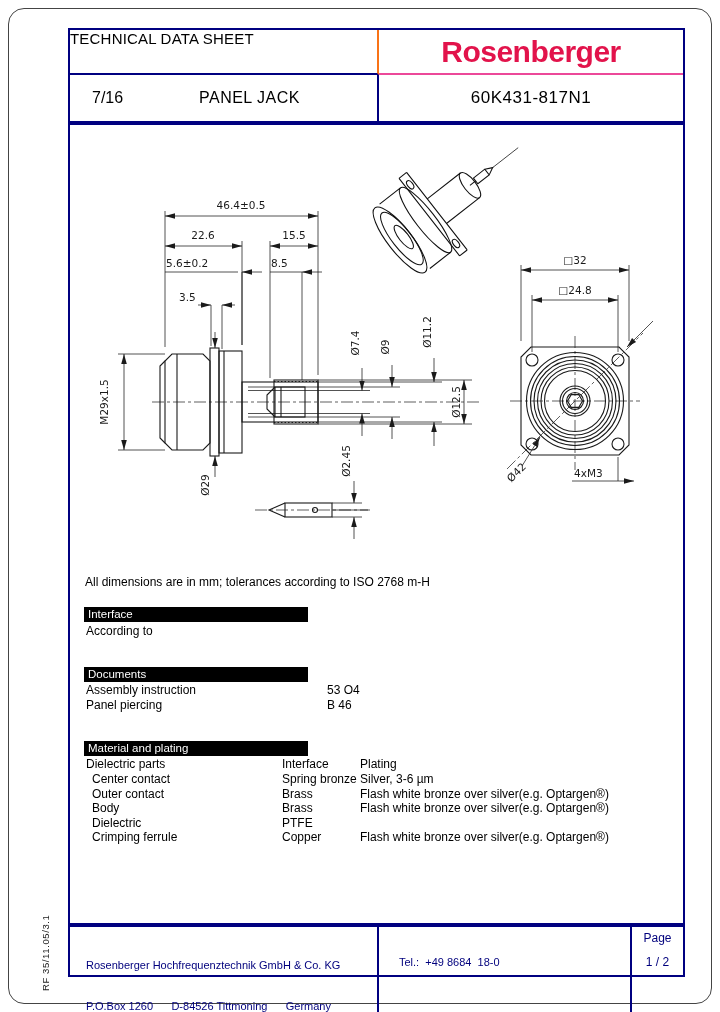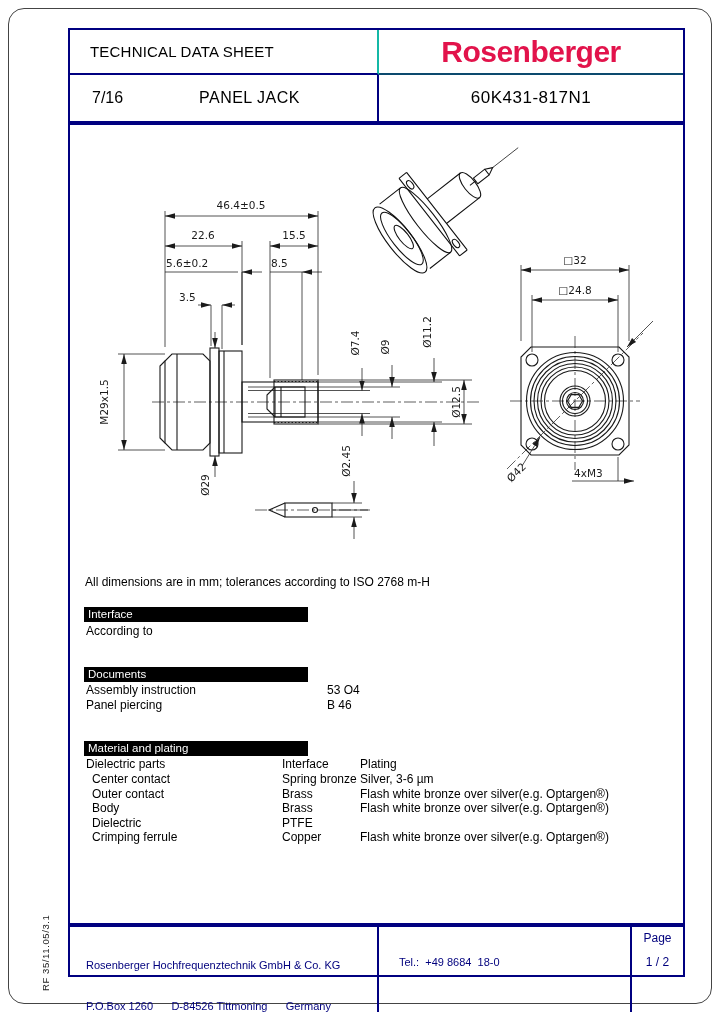--- a/index.html
+++ b/index.html
@@ -4,23 +4,23 @@
 <style>
   html,body{margin:0;padding:0;background:#fff;}
   .page{position:relative;width:720px;height:1012px;background:#fff;
         font-family:"Liberation Sans",sans-serif;color:#000;overflow:hidden;}
   .page-border{position:absolute;left:8px;top:8px;width:702px;height:994px;
         border:1.5px solid #444;border-radius:16px;}
   
   .hdr{position:absolute;left:68px;top:28px;width:617px;height:95px;
        border:2px solid #000080;box-sizing:border-box;display:grid;
        grid-template-columns:309px 1fr;grid-template-rows:45px 1fr;}
-  .hdr .c1{border-right:2px solid #14b8a6;border-bottom:2px solid #000080;
-           display:flex;align-items:center;padding-left:20px;}
-  .hdr .c2{border-bottom:2px solid #0c4a6e;display:flex;align-items:center;justify-content:center;}
+  .hdr .c1{border-right:2px solid #f97316;border-bottom:2px solid #000080;
+           display:flex;}
+  .hdr .c2{border-bottom:2px solid #ec4899;display:flex;align-items:center;justify-content:center;}
   .hdr .c3{border-right:2px solid #000080;display:flex;align-items:center;}
   .hdr .c4{display:flex;align-items:center;justify-content:center;border-radius:23px;}
   .doc-title{font-size:15px;letter-spacing:.2px;}
   .logo{font-size:30px;font-weight:bold;color:#e2134b;letter-spacing:-.5px;}
   .series{font-size:16px;margin-left:22px;width:70px;}
   .product{font-size:16px;flex:1;text-align:center;margin-right:40px;letter-spacing:.5px;}
   .partno{font-size:17px;letter-spacing:.5px;}
   
   .frame{position:absolute;left:68px;top:123px;width:617px;height:802px;
          border:2px solid #000080;box-sizing:border-box;}

